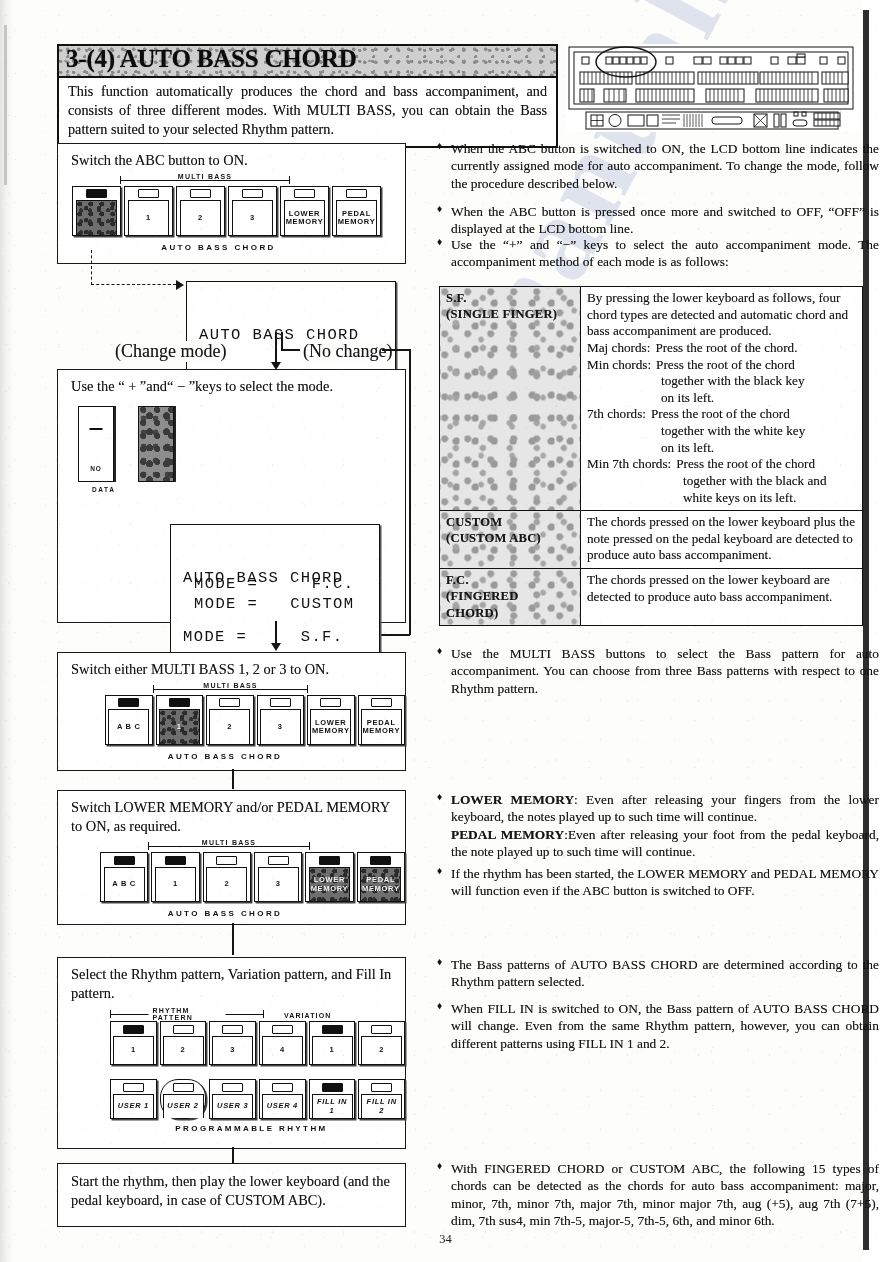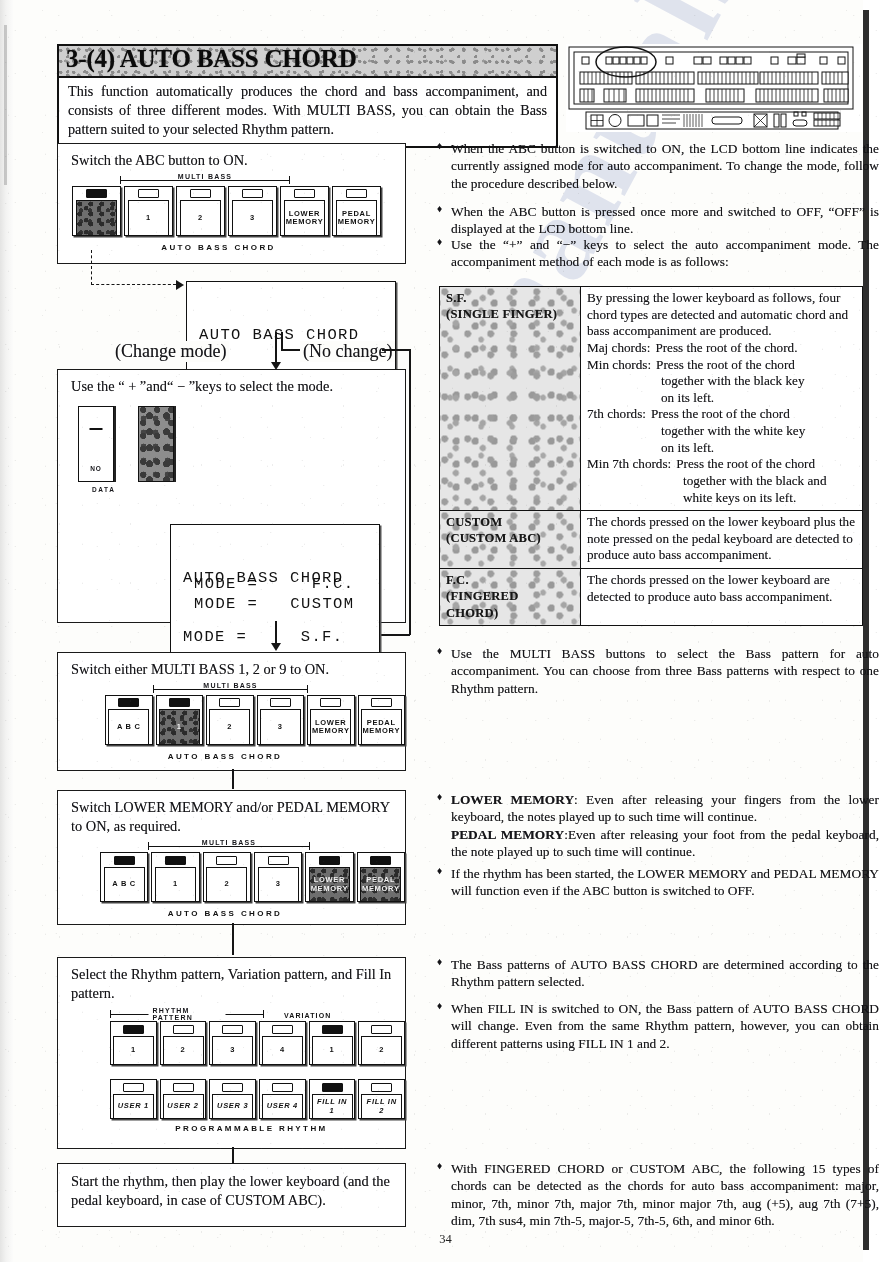--- a/index.html
+++ b/index.html
@@ -347,21 +347,21 @@
       <div>MODE =     S.F.</div>
     </div>
     <div class="lcd-plain" style="position:absolute;left:124px;top:204px;">MODE =     F.C.</div>
     <div class="lcd-plain" style="position:absolute;left:124px;top:224px;">MODE =   CUSTOM</div>
   </div>
 
   <div class="vline" style="left:275px;top:621px;height:25px;"></div>
   <div class="arrow-d" style="left:271px;top:643px;"></div>
 
   <div class="flowbox" style="left:57px;top:652px;width:347px;height:117px;">
-    <div class="flow-txt">Switch either MULTI BASS 1, 2 or 9 to ON.</div>
+    <div class="flow-txt">Switch either MULTI BASS 1, 2 or 3 to ON.</div>
     <div style="padding:2px 0 0 47px;">
       <div class="bracket" style="width:155px;margin-left:48px;">
         <div class="line"></div>
           <div class="cap-l"></div>
           <div class="cap-r"></div>
         <div class="txt">MULTI BASS</div>
       </div>
       <div class="btnrow">
         <div class="okey">
           <div class="led on"></div>
@@ -471,21 +471,21 @@
         <div class="okey" style="height:42px;">
           <div class="led"></div>
           <div class="face">2</div>
         </div>
       </div>
       <div class="btnrow" style="margin-top:14px;font-style:italic;">
         <div class="okey" style="height:38px;">
           <div class="led"></div>
           <div class="face">USER 1</div>
         </div>
-        <div class="okey" style="height:38px;">
+        <div class="okey" style="height:38px;border-radius:18px;">
           <div class="led"></div>
           <div class="face">USER 2</div>
         </div>
         <div class="okey" style="height:38px;">
           <div class="led"></div>
           <div class="face">USER 3</div>
         </div>
         <div class="okey" style="height:38px;">
           <div class="led"></div>
           <div class="face">USER 4</div>

